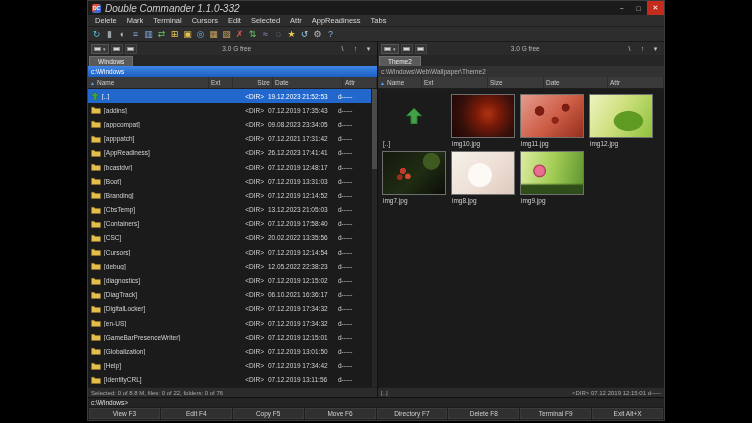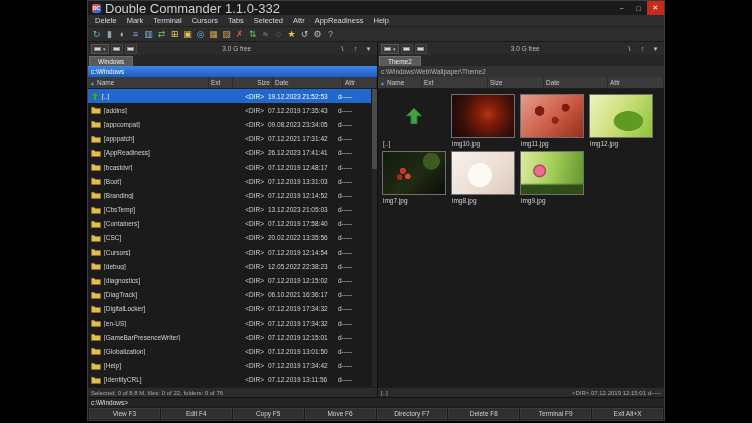--- a/index.html
+++ b/index.html
@@ -5,21 +5,21 @@
   * { margin:0; padding:0; box-sizing:border-box; }
   html,body { width:752px; height:423px; background:#000; overflow:hidden;
     font-family:"Liberation Sans","DejaVu Sans",sans-serif; }
   .window { position:absolute; left:87px; top:0; width:578px; height:421px;
     background:#232323; border:1px solid #3c3c3c; display:flex; flex-direction:column; }
 
   
   .titlebar { height:14px; flex:0 0 auto; background:#1b1b1b; display:flex; align-items:center; padding-left:4px; }
   .app-icon { width:9px; height:9px; font-size:5px; font-weight:bold; color:#fff; display:flex; align-items:center; justify-content:center;
     background:linear-gradient(135deg,#d94f3d 50%,#3d6bd9 50%); border-radius:2px; }
-  .title { flex:1; font-size:13px; color:#cfcfcf; margin-left:4px; white-space:nowrap; }
+  .title { flex:1; font-size:10px; color:#cfcfcf; margin-left:4px; white-space:nowrap;font-style:italic; }
   .win-controls { display:flex; height:100%; }
   .win-btn { width:17px; height:100%; display:flex; align-items:center; justify-content:center; font-size:7px; color:#cfcfcf; }
   .win-btn.close { background:#c42b1c; color:#fff; }
 
   
   .menubar { height:12px; flex:0 0 auto; background:#2d2d2d; display:flex; align-items:stretch; padding-left:2px; border-bottom:1px solid #1f1f1f; }
   .menu-item { padding:0 5px; font-size:7.5px; color:#d6d6d6; display:flex; align-items:center; }
 
   
   .toolbar { height:15px; flex:0 0 auto; background:#2d2d2d; display:flex; align-items:center; padding-left:3px; gap:2px; border-bottom:1px solid #1a1a1a; }
@@ -128,25 +128,25 @@
       <span class="win-btn">□</span>
       <span class="win-btn close">✕</span>
     </div>
   </div>
 
   <div class="menubar" id="menubar">
       <span class="menu-item">Delete</span>
       <span class="menu-item">Mark</span>
       <span class="menu-item">Terminal</span>
       <span class="menu-item">Cursors</span>
-      <span class="menu-item">Tabs</span>
+      <span class="menu-item">Edit</span>
       <span class="menu-item">Selected</span>
       <span class="menu-item">Attr</span>
       <span class="menu-item">AppReadiness</span>
-      <span class="menu-item">Help</span>
+      <span class="menu-item">Tabs</span>
     </div>
   <div class="toolbar" id="toolbar">
       <span class="tb-icon" style="color: rgb(88, 183, 212);">↻</span>
       <span class="tb-icon" style="color: rgb(154, 160, 166);">▮</span>
       <span class="tb-icon" style="color: rgb(185, 185, 185);">◐</span>
       <span class="tb-icon" style="color: rgb(127, 178, 229);">≡</span>
       <span class="tb-icon" style="color: rgb(127, 178, 229);">▥</span>
       <span class="tb-icon" style="color: rgb(104, 192, 106);">⇄</span>
       <span class="tb-icon" style="color: rgb(229, 196, 90);">⊞</span>
       <span class="tb-icon" style="color: rgb(229, 196, 90);">▣</span>

